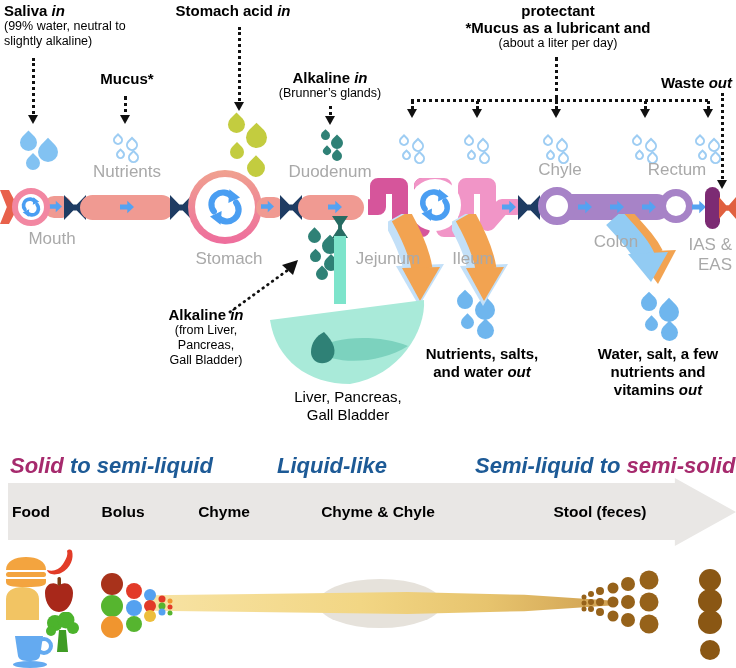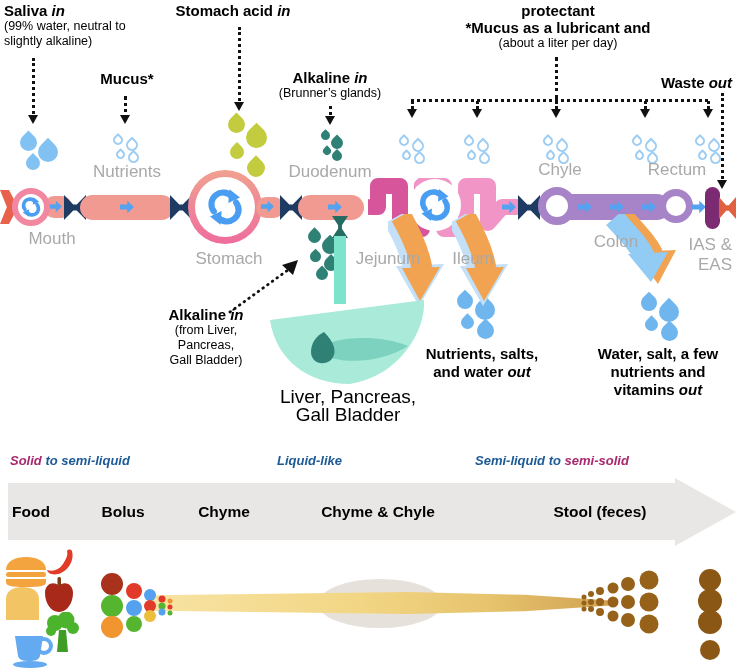--- a/index.html
+++ b/index.html
@@ -29,21 +29,21 @@
         display:flex;align-items:center;justify-content:center}
   
   .drop{position:absolute;border-radius:0 50% 50% 50%;transform:rotate(45deg)}
   .d-blue{background:#82c2f2}
   .d-acid{background:#c3cc3f}
   .d-teal{background:#2f8176}
   .d-water{background:#6fb6ee}
   .d-outline{background:#fff;border:2px solid #9ecdf3;box-sizing:border-box}
   .idot{position:absolute;border-radius:50%;transform:translate(-50%,-50%)}
   
-  .phase{position:absolute;font-size:13px;font-weight:bold;font-style:italic;white-space:nowrap}
+  .phase{position:absolute;font-size:22px;font-weight:bold;font-style:italic;white-space:nowrap}
   .c-blu{color:#1d5a96}
   .c-mag{color:#a62a6d}
   .stage-lbl{position:absolute;top:503px;font-size:15.5px;font-weight:bold;line-height:18px;white-space:nowrap}
 </style>
 </head>
 <body>
 
 <div id="stage">
 
   <div class="abs" style="left:4px;top:2px;width:160px">
@@ -267,21 +267,21 @@
     <div>IAS &amp;</div>
     <div>EAS</div>
   </div>
 
   <div class="abs ctr" style="left:148px;top:306px;width:116px">
     <div class="ann-title"><span>Alkaline </span><em>in</em></div>
     <div class="ann-sub">(from Liver,</div>
     <div class="ann-sub">Pancreas,</div>
     <div class="ann-sub">Gall Bladder)</div>
   </div>
-  <div class="abs ctr" style="left:272px;top:388px;width:152px;font-size:19px;line-height:18px">
+  <div class="abs ctr" style="left:272px;top:388px;width:152px;font-size:15px;line-height:18px">
     <div>Liver, Pancreas,</div>
     <div>Gall Bladder</div>
   </div>
   <div class="abs ctr out-lbl" style="left:402px;top:345px;width:160px">
     <div>Nutrients, salts,</div>
     <div><span>and water </span><em>out</em></div>
   </div>
   <div class="abs ctr out-lbl" style="left:578px;top:345px;width:160px">
     <div>Water, salt, a few</div>
     <div>nutrients and</div>

